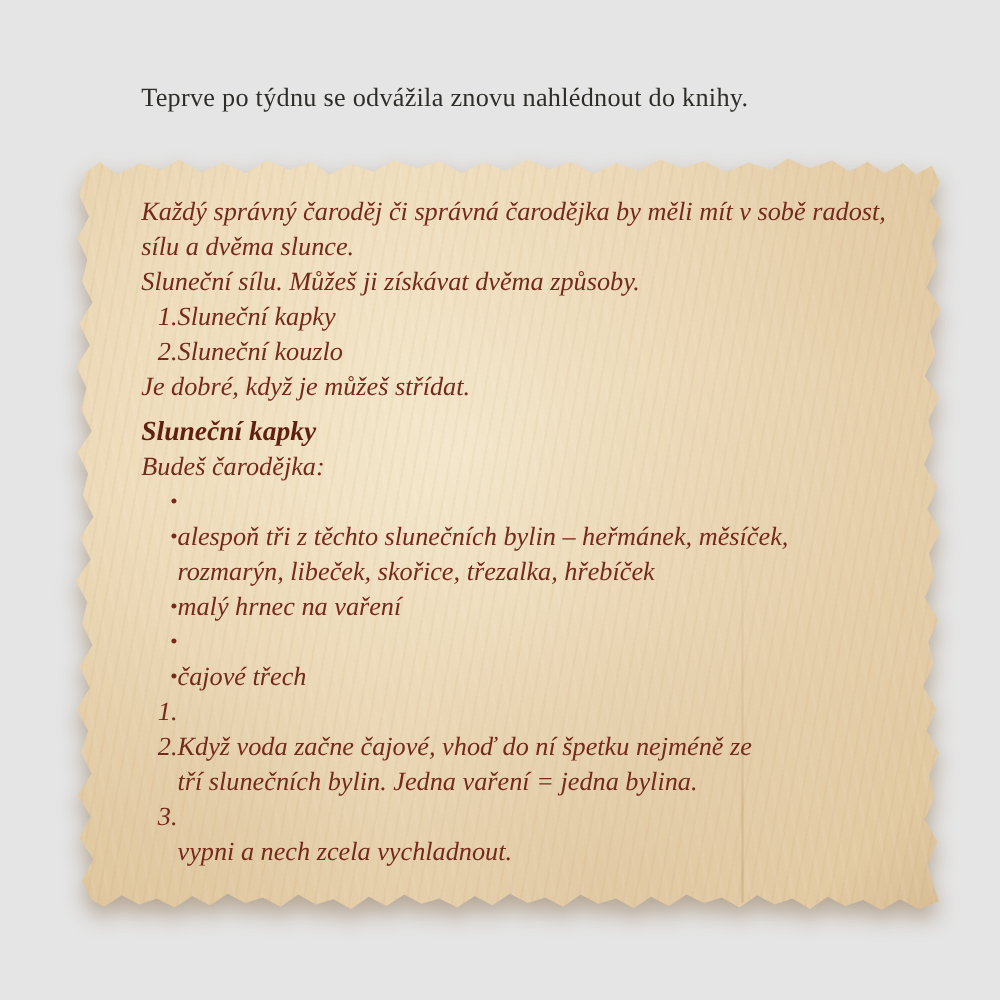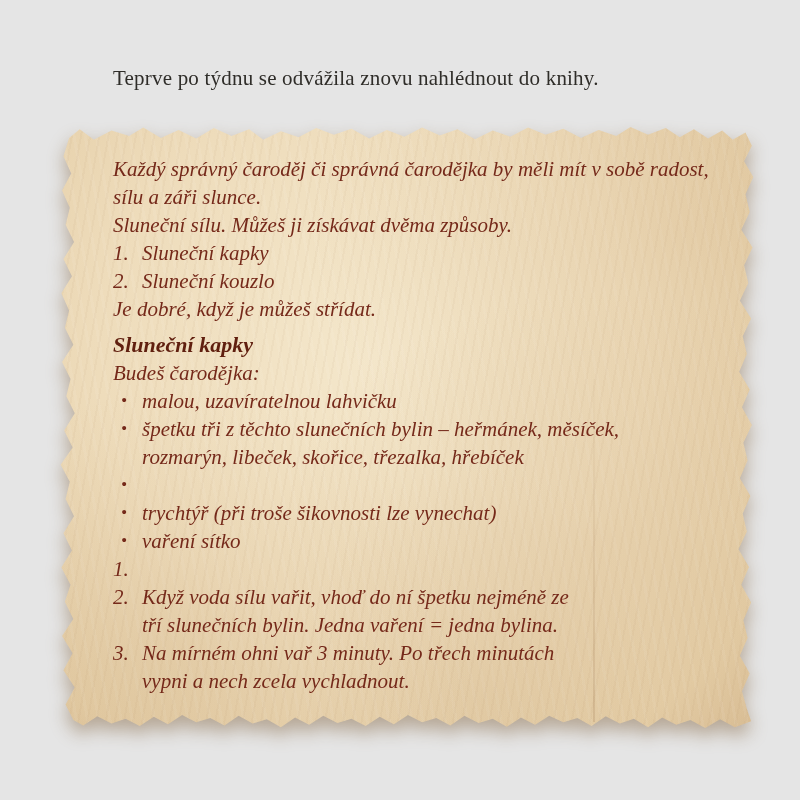--- a/index.html
+++ b/index.html
@@ -61,20 +61,21 @@
       54.0% 97.4%, 52.0% 98.1%, 50.0% 96.9%, 48.0% 98.4%, 46.0% 97.2%, 44.0% 98.7%, 42.0% 97.5%,
       40.0% 98.2%, 38.0% 97.0%, 36.0% 98.5%, 34.0% 97.3%, 32.0% 98.9%, 30.0% 97.6%, 28.0% 98.3%,
       26.0% 97.0%, 24.0% 98.6%, 22.0% 97.4%, 20.0% 98.1%, 18.0% 96.9%, 16.0% 98.4%, 14.0% 97.2%,
       12.0% 98.7%, 10.0% 97.5%, 8.0% 98.3%, 6.0% 97.1%, 4.0% 98.6%, 2.6% 97.7%,
       1.5% 95.2%, 2.8% 92.4%, 1.2% 89.6%, 2.5% 86.8%, 1.0% 84.0%, 2.6% 81.2%, 1.4% 78.4%, 2.2% 75.6%,
       0.9% 72.8%, 2.4% 70.0%, 1.2% 67.2%, 2.7% 64.4%, 1.5% 61.6%, 2.1% 58.8%, 0.8% 56.0%, 2.5% 53.2%,
       1.3% 50.4%, 2.8% 47.6%, 1.6% 44.8%, 2.2% 42.0%, 1.0% 39.2%, 2.6% 36.4%, 1.4% 33.6%, 2.0% 30.8%,
       0.9% 28.0%, 2.4% 25.2%, 1.2% 22.4%, 2.7% 19.6%, 1.5% 16.8%, 2.1% 14.0%, 1.0% 11.2%, 2.3% 8.4%,
       1.2% 5.6%
     );
+    text-align: right;
   }
   .crease {
     position: absolute;
     right: 23.5%;
     bottom: 2%;
     width: 2px;
     height: 56%;
     background: linear-gradient(to top, rgba(150,110,70,0.20), rgba(150,110,70,0.02));
     pointer-events: none;
   }
@@ -106,21 +107,21 @@
   <div class="intro">Teprve po týdnu se odvážila znovu nahlédnout do knihy.</div>
 
   <div class="parchment-wrap">
     <div class="parchment">
       <div class="crease"></div>
       <div class="parchment-content" id="parchment-lines">
           <div class="pline">
             <span class="ptext">Každý správný čaroděj či správná čarodějka by měli mít v sobě radost,</span>
           </div>
           <div class="pline">
-            <span class="ptext">sílu a záři slunce.</span>
+            <span class="ptext">sílu a dvěma slunce.</span>
           </div>
           <div class="pline">
             <span class="ptext">Sluneční sílu. Můžeš ji získávat dvěma způsoby.</span>
           </div>
           <div class="pline">
             <span class="pmarker">1.</span>
             <span class="ptext">Sluneční kapky</span>
           </div>
           <div class="pline">
             <span class="pmarker">2.</span>
@@ -130,53 +131,51 @@
             <span class="ptext">Je dobré, když je můžeš střídat.</span>
           </div>
           <div class="pline heading gap">
             <span class="ptext">Sluneční kapky</span>
           </div>
           <div class="pline">
             <span class="ptext">Budeš čarodějka:</span>
           </div>
           <div class="pline">
             <span class="pmarker bullet">•</span>
-            <span class="ptext">malou, uzavíratelnou lahvičku</span>
           </div>
           <div class="pline">
             <span class="pmarker bullet">•</span>
-            <span class="ptext">špetku tři z těchto slunečních bylin – heřmánek, měsíček,</span>
+            <span class="ptext">alespoň tři z těchto slunečních bylin – heřmánek, měsíček,</span>
           </div>
           <div class="pline cont">
             <span class="ptext">rozmarýn, libeček, skořice, třezalka, hřebíček</span>
           </div>
           <div class="pline">
             <span class="pmarker bullet">•</span>
+            <span class="ptext">malý hrnec na vaření</span>
           </div>
           <div class="pline">
             <span class="pmarker bullet">•</span>
-            <span class="ptext">trychtýř (při troše šikovnosti lze vynechat)</span>
           </div>
           <div class="pline">
             <span class="pmarker bullet">•</span>
-            <span class="ptext">vaření sítko</span>
+            <span class="ptext">čajové třech</span>
           </div>
           <div class="pline">
             <span class="pmarker">1.</span>
           </div>
           <div class="pline">
             <span class="pmarker">2.</span>
-            <span class="ptext">Když voda sílu vařit, vhoď do ní špetku nejméně ze</span>
+            <span class="ptext">Když voda začne čajové, vhoď do ní špetku nejméně ze</span>
           </div>
           <div class="pline cont">
             <span class="ptext">tří slunečních bylin. Jedna vaření = jedna bylina.</span>
           </div>
           <div class="pline">
             <span class="pmarker">3.</span>
-            <span class="ptext">Na mírném ohni vař 3 minuty. Po třech minutách</span>
           </div>
           <div class="pline cont">
             <span class="ptext">vypni a nech zcela vychladnout.</span>
           </div>
         </div>
     </div>
   </div>
 </div>
 
 </body></html>

